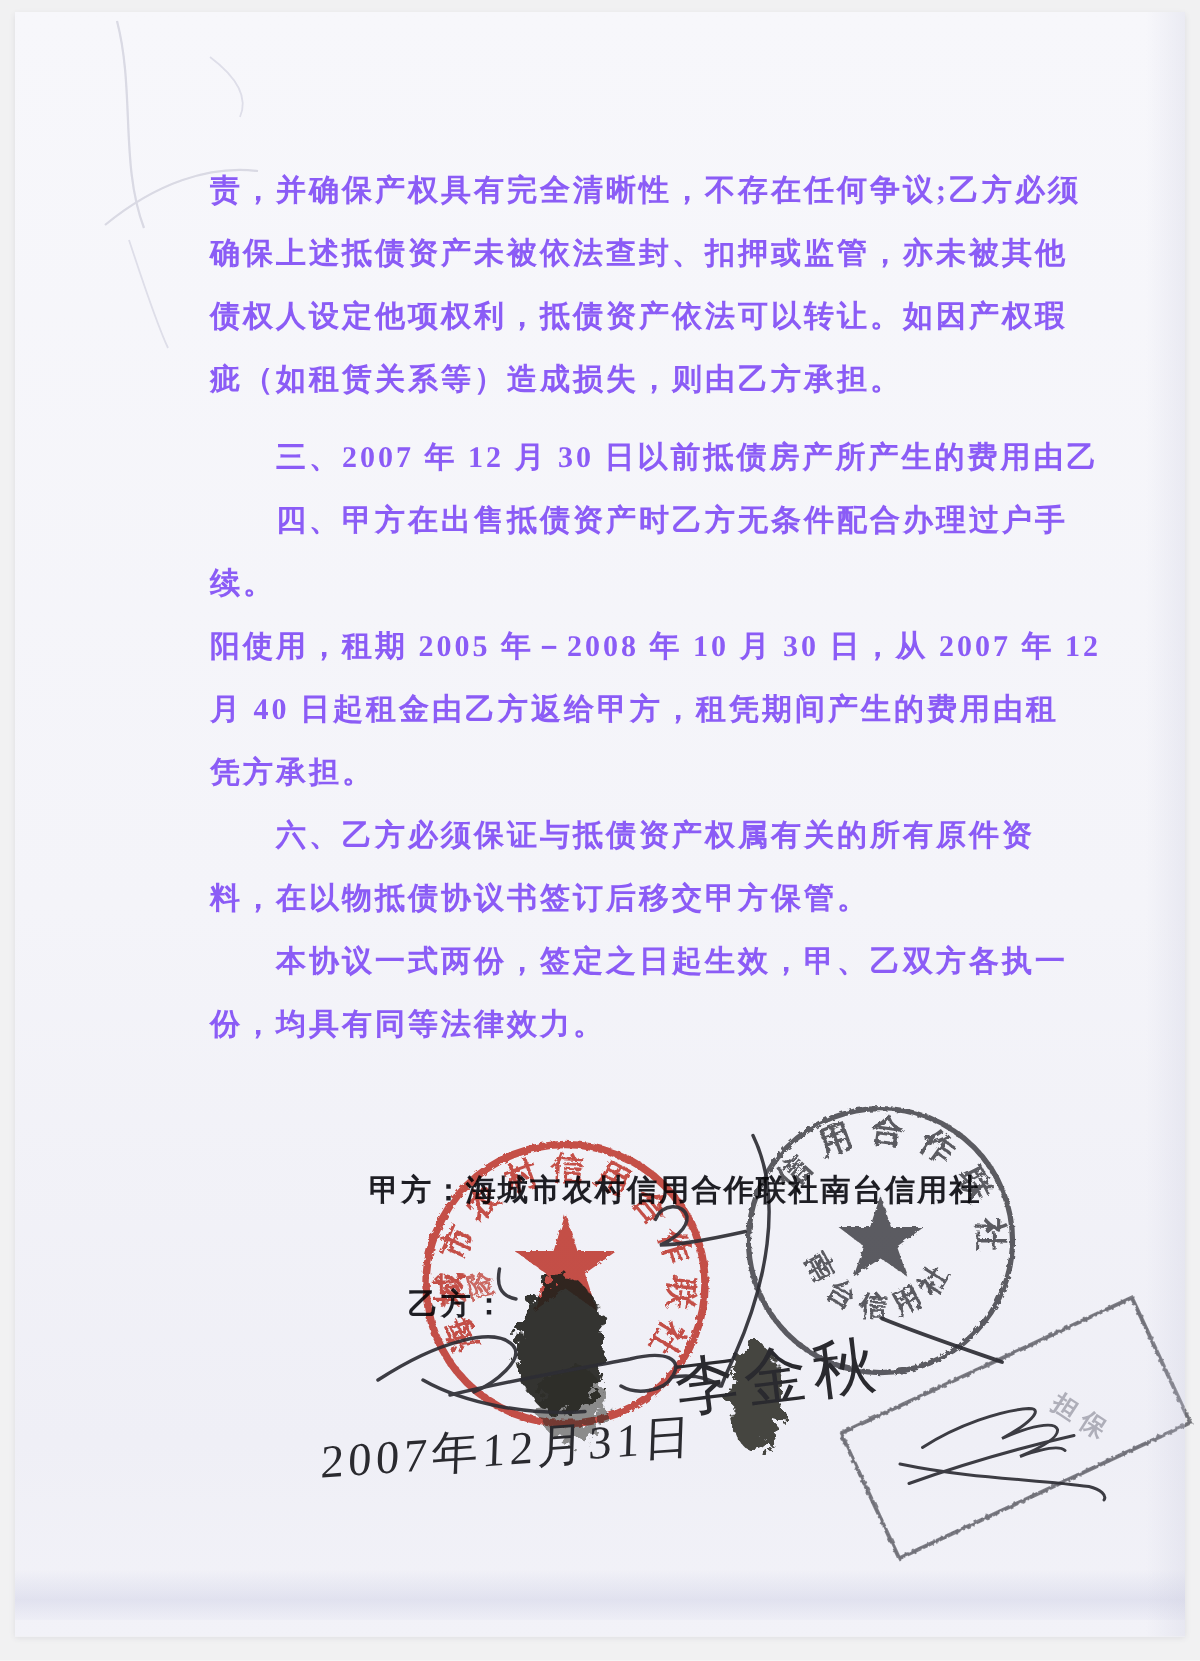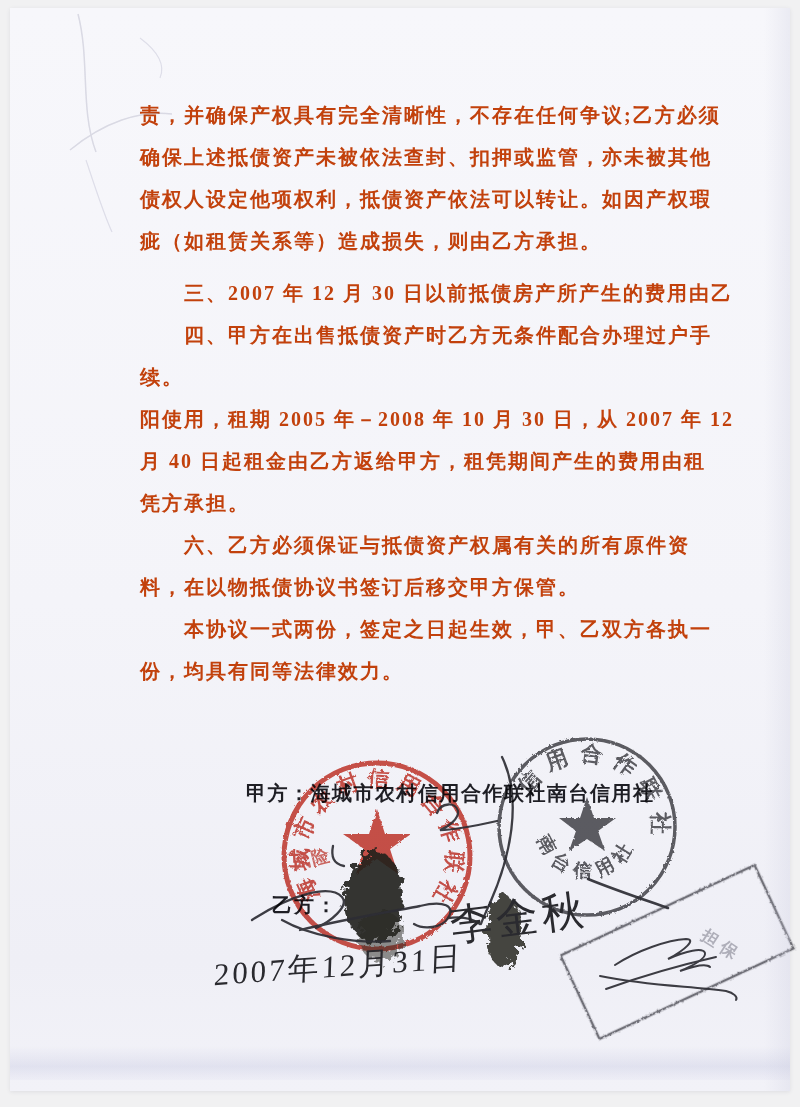--- a/index.html
+++ b/index.html
@@ -15,35 +15,35 @@
   }
   .bottom-shade{
     position:absolute;left:10px;top:1046px;width:780px;height:34px;pointer-events:none;
     background:linear-gradient(180deg,rgba(208,210,230,0) 0%,rgba(200,202,226,.40) 60%,rgba(214,215,235,.15) 100%);
   }
   .right-shade{
     position:absolute;top:8px;right:10px;width:26px;height:1083px;pointer-events:none;
     background:linear-gradient(270deg,rgba(205,206,224,.30),rgba(205,206,224,0));
   }
   .doc-text{
-    position:absolute;left:140px;top:94px;width:576px;color:#c2410c;
+    position:absolute;left:140px;top:106px;width:576px;color:#8b5cf6;
   }
   .line{
     font-size:20px;font-weight:600;line-height:42px;height:42px;
     letter-spacing:2px;white-space:nowrap;
   }
   .line.indent{padding-left:44px;}
   .line.gap{margin-top:10px;}
   .party-a{
     position:absolute;left:246px;top:780px;color:#1e1e24;
     font-size:20px;font-weight:600;letter-spacing:1.5px;white-space:nowrap;
   }
   .party-b{
     position:absolute;left:272px;top:856px;color:#1e1e24;
-    font-size:20px;font-weight:600;letter-spacing:2px;white-space:nowrap;margin-top:36px;
+    font-size:20px;font-weight:600;letter-spacing:2px;white-space:nowrap;
   }
   svg.overlay{
     position:absolute;left:0;top:0;mix-blend-mode:multiply;pointer-events:none;
   }
   .seal-text{font-family:"Liberation Serif","DejaVu Serif",serif;font-weight:bold;}
   .hand{font-family:"Liberation Serif","DejaVu Serif",serif;}
 </style>
 </head>
 <body>
 

